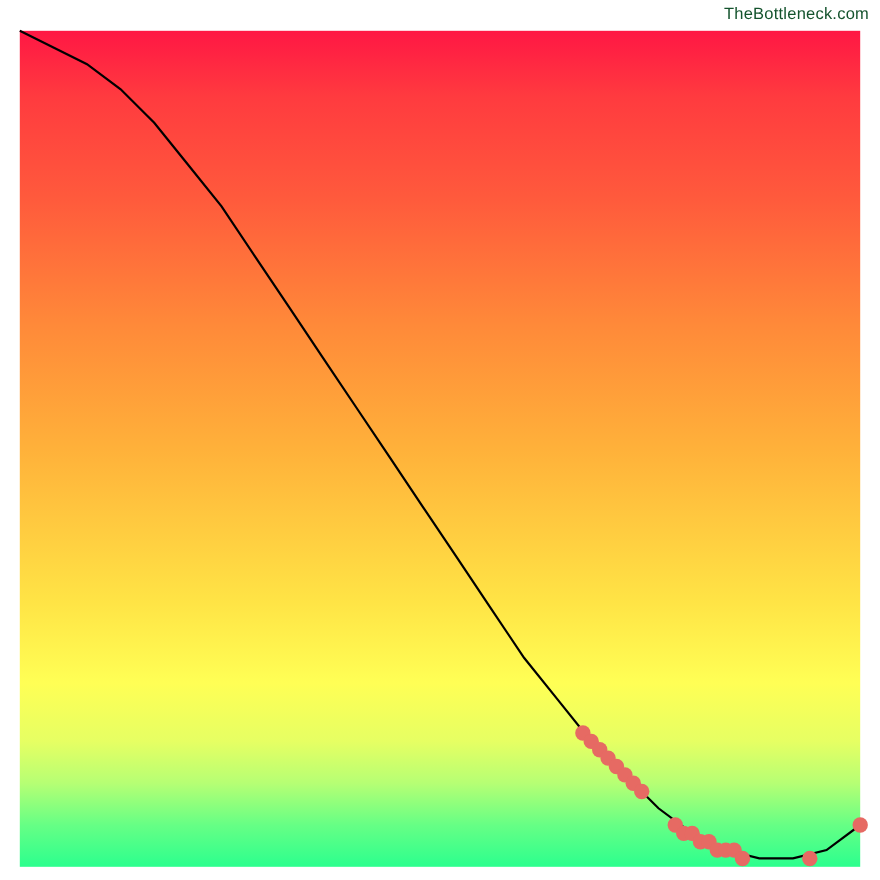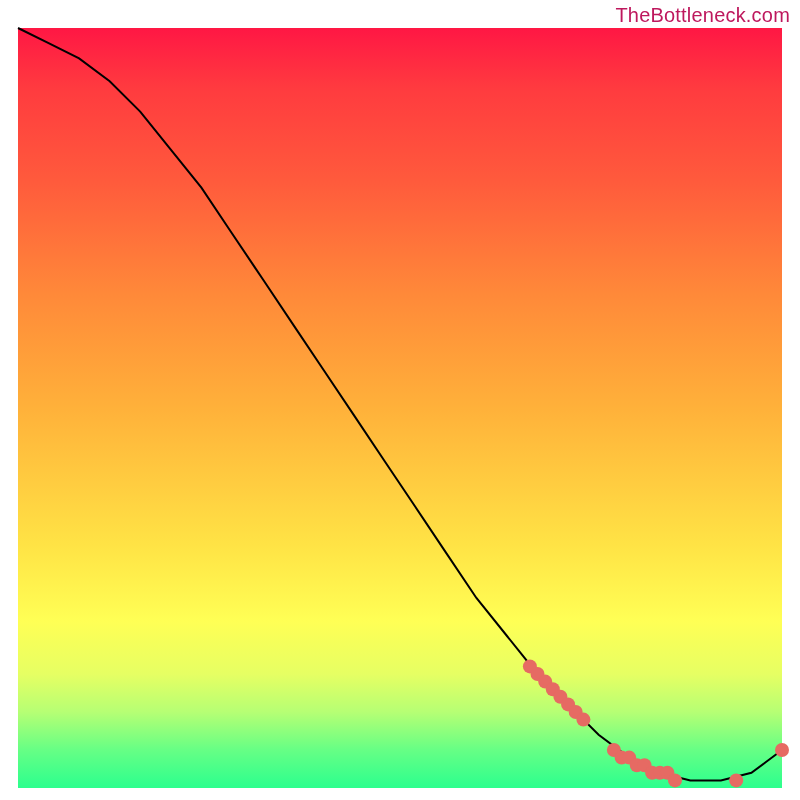--- a/index.html
+++ b/index.html
@@ -12,23 +12,23 @@
   }
   .container {
     position: relative;
     width: 800px;
     height: 800px;
   }
   .watermark {
     position: absolute;
     top: 4px;
     right: 10px;
-    font-size: 20px;
+    font-size: 15px;
     font-weight: 500;
-    color: #be185d;
+    color: #14532d;
     letter-spacing: 0.2px;
     user-select: none;
   }
   .plot-area {
     position: absolute;
     left: 18px;
     top: 28px;
     width: 764px;
     height: 760px;
     

